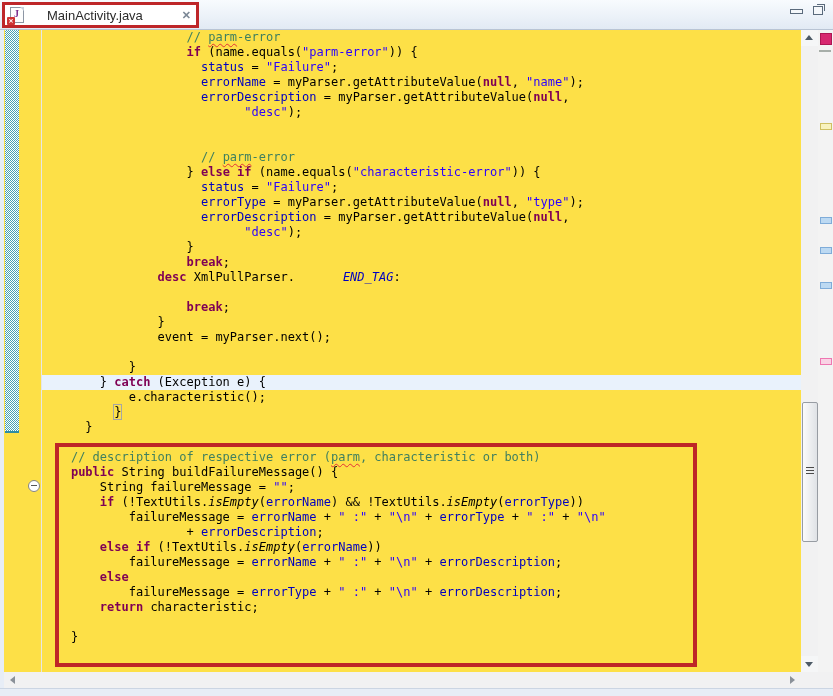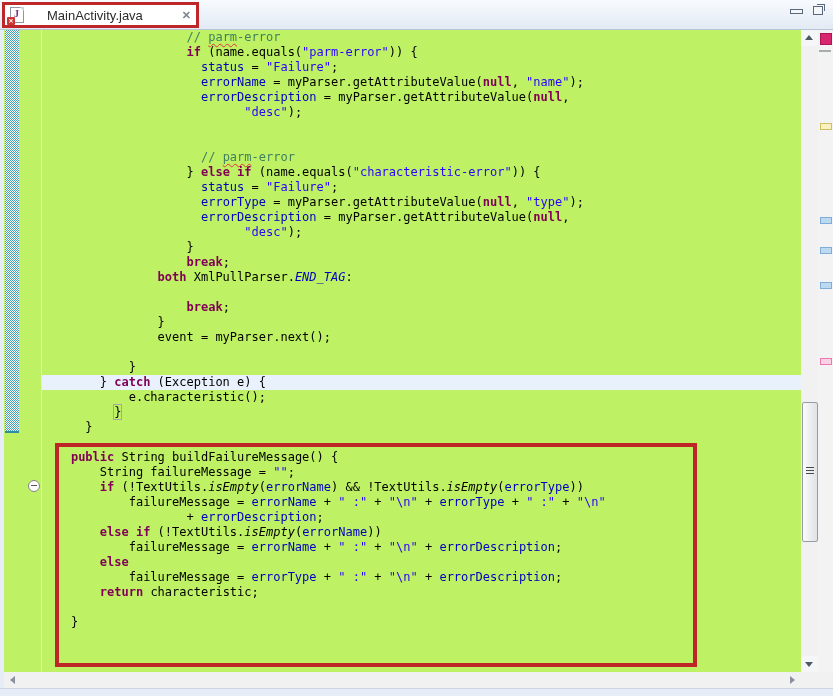--- a/index.html
+++ b/index.html
@@ -19,42 +19,42 @@
     border-left:4px solid transparent;border-top:4px solid #C9D2DE;}
   .badge{position:absolute;left:-4px;bottom:-3px;width:8px;height:8px;background:#CE3434;border-radius:1px;
     color:#fff;font:bold 6px/8px "Liberation Sans",sans-serif;text-align:center;}
   .winbtns{position:absolute;right:10px;top:6px;display:flex;gap:10px;}
   .btn-min{width:11px;height:3px;border:1px solid #5A6A7C;background:#F4F7FA;margin-top:3px;}
   .btn-restore{position:relative;width:8px;height:7px;border:1px solid #5A6A7C;background:#F4F7FA;}
   .btn-restore::before{content:"";position:absolute;right:-3px;top:-3px;width:7px;height:6px;
     border:1px solid #5A6A7C;border-bottom:none;border-left:none;}
 
   
-  .editor{position:absolute;left:4px;top:30px;width:797px;height:642px;background:#bef264;}
+  .editor{position:absolute;left:4px;top:30px;width:797px;height:642px;background:#fde047;}
   .rangebar{position:absolute;left:1px;top:0;width:14px;height:401px;
     background-image:
       linear-gradient(45deg,#44A0B4 25%,transparent 25%,transparent 75%,#44A0B4 75%),
       linear-gradient(45deg,#44A0B4 25%,#FFFFFF 25%,#FFFFFF 75%,#44A0B4 75%);
     background-size:2px 2px;background-position:0 0,1px 1px;
     border-bottom:2px solid #2F8CA4;}
   .gutterline{position:absolute;left:37px;top:0;bottom:0;width:1px;background:#E6E6E6;}
   .foldminus{position:absolute;left:24px;top:450px;width:10px;height:10px;border:1px solid #848484;
     border-radius:50%;background:#FFFFFF;cursor:pointer;}
   .foldminus::after{content:"";position:absolute;left:2px;top:4px;width:6px;height:1px;background:#555;}
 
   .code{position:absolute;left:38px;top:0;width:759px;height:642px;
     font-family:"DejaVu Sans Mono",monospace;font-size:12px;line-height:15px;color:#000;cursor:text;}
   .line{height:15px;white-space:pre;}
   .line.hl{background:#E9F2FC;}
   .t-k{color:#7F0055;font-weight:bold;}
   .t-s{color:#2A00FF;}
   .t-c{color:#3F7F5F;}
   .t-q{color:#3F7F5F;text-decoration:underline wavy #E43137 1px;text-underline-offset:2px;}
   .t-f{color:#0000C0;margin-top:44px;}
-  .t-e{color:#0000C0;font-style:italic;}
+  .t-e{color:#0000C0;font-style:italic;margin-left:48px;}
   .t-m{font-style:italic;}
   .t-b{outline:1px solid #A6A6A6;}
 
   .redbox-method{position:absolute;left:51px;top:413px;width:634px;height:216px;border:4px solid #BF2627;pointer-events:none;}
 
   
   .vscroll{position:absolute;left:801px;top:30px;width:17px;height:642px;background:#F1F1F2;}
   .sbtn{position:absolute;left:0;width:17px;height:16px;background:#F5F6F7;}
   .sbtn.up{top:0;} .sbtn.down{bottom:0;}
   .tri-up{position:absolute;left:4px;top:5px;width:0;height:0;
@@ -119,32 +119,33 @@
         <div class="line"></div>
         <div class="line"><span class="t-p">                      </span></div>
         <div class="line"><span class="t-p">                      </span><span class="t-c">// </span><span class="t-q">parm</span><span class="t-c">-error</span></div>
         <div class="line"><span class="t-p">                    } </span><span class="t-k">else</span><span class="t-p"> </span><span class="t-k">if</span><span class="t-p"> (name.equals(</span><span class="t-s">"characteristic-error"</span><span class="t-p">)) {</span></div>
         <div class="line"><span class="t-p">                      </span><span class="t-f">status</span><span class="t-p"> = </span><span class="t-s">"Failure"</span><span class="t-p">;</span></div>
         <div class="line"><span class="t-p">                      </span><span class="t-f">errorType</span><span class="t-p"> = myParser.getAttributeValue(</span><span class="t-k">null</span><span class="t-p">, </span><span class="t-s">"type"</span><span class="t-p">);</span></div>
         <div class="line"><span class="t-p">                      </span><span class="t-f">errorDescription</span><span class="t-p"> = myParser.getAttributeValue(</span><span class="t-k">null</span><span class="t-p">,</span></div>
         <div class="line"><span class="t-p">                            </span><span class="t-s">"desc"</span><span class="t-p">);</span></div>
         <div class="line"><span class="t-p">                    }</span></div>
         <div class="line"><span class="t-p">                    </span><span class="t-k">break</span><span class="t-p">;</span></div>
-        <div class="line"><span class="t-p">                </span><span class="t-k">both</span><span class="t-p"> XmlPullParser.</span><span class="t-e">END_TAG</span><span class="t-p">:</span></div>
+        <div class="line"><span class="t-p">                </span><span class="t-k">desc</span><span class="t-p"> XmlPullParser.</span><span class="t-e">END_TAG</span><span class="t-p">:</span></div>
         <div class="line"></div>
         <div class="line"><span class="t-p">                    </span><span class="t-k">break</span><span class="t-p">;</span></div>
         <div class="line"><span class="t-p">                }</span></div>
         <div class="line"><span class="t-p">                event = myParser.next();</span></div>
         <div class="line"></div>
         <div class="line"><span class="t-p">            }</span></div>
         <div class="line hl"><span class="t-p">        } </span><span class="t-k">catch</span><span class="t-p"> (Exception e) {</span></div>
         <div class="line"><span class="t-p">            e.characteristic();</span></div>
         <div class="line"><span class="t-p">          </span><span class="t-b">}</span></div>
         <div class="line"><span class="t-p">      }</span></div>
         <div class="line"></div>
+        <div class="line"><span class="t-p">    </span><span class="t-c">// description of respective error (</span><span class="t-q">parm</span><span class="t-c">, characteristic or both)</span></div>
         <div class="line"><span class="t-p">    </span><span class="t-k">public</span><span class="t-p"> String buildFailureMessage() {</span></div>
         <div class="line"><span class="t-p">        String failureMessage = </span><span class="t-s">""</span><span class="t-p">;</span></div>
         <div class="line"><span class="t-p">        </span><span class="t-k">if</span><span class="t-p"> (!TextUtils.</span><span class="t-m">isEmpty</span><span class="t-p">(</span><span class="t-f">errorName</span><span class="t-p">) &amp;&amp; !TextUtils.</span><span class="t-m">isEmpty</span><span class="t-p">(</span><span class="t-f">errorType</span><span class="t-p">))</span></div>
         <div class="line"><span class="t-p">            failureMessage = </span><span class="t-f">errorName</span><span class="t-p"> + </span><span class="t-s">" :"</span><span class="t-p"> + </span><span class="t-s">"\n"</span><span class="t-p"> + </span><span class="t-f">errorType</span><span class="t-p"> + </span><span class="t-s">" :"</span><span class="t-p"> + </span><span class="t-s">"\n"</span></div>
         <div class="line"><span class="t-p">                    + </span><span class="t-f">errorDescription</span><span class="t-p">;</span></div>
         <div class="line"><span class="t-p">        </span><span class="t-k">else</span><span class="t-p"> </span><span class="t-k">if</span><span class="t-p"> (!TextUtils.</span><span class="t-m">isEmpty</span><span class="t-p">(</span><span class="t-f">errorName</span><span class="t-p">))</span></div>
         <div class="line"><span class="t-p">            failureMessage = </span><span class="t-f">errorName</span><span class="t-p"> + </span><span class="t-s">" :"</span><span class="t-p"> + </span><span class="t-s">"\n"</span><span class="t-p"> + </span><span class="t-f">errorDescription</span><span class="t-p">;</span></div>
         <div class="line"><span class="t-p">        </span><span class="t-k">else</span></div>
         <div class="line"><span class="t-p">            failureMessage = </span><span class="t-f">errorType</span><span class="t-p"> + </span><span class="t-s">" :"</span><span class="t-p"> + </span><span class="t-s">"\n"</span><span class="t-p"> + </span><span class="t-f">errorDescription</span><span class="t-p">;</span></div>
         <div class="line"><span class="t-p">        </span><span class="t-k">return</span><span class="t-p"> characteristic;</span></div>

